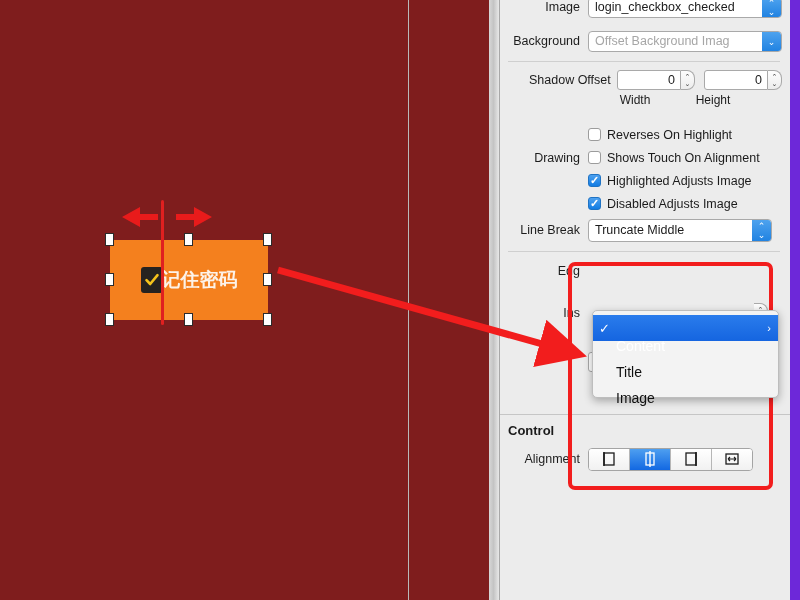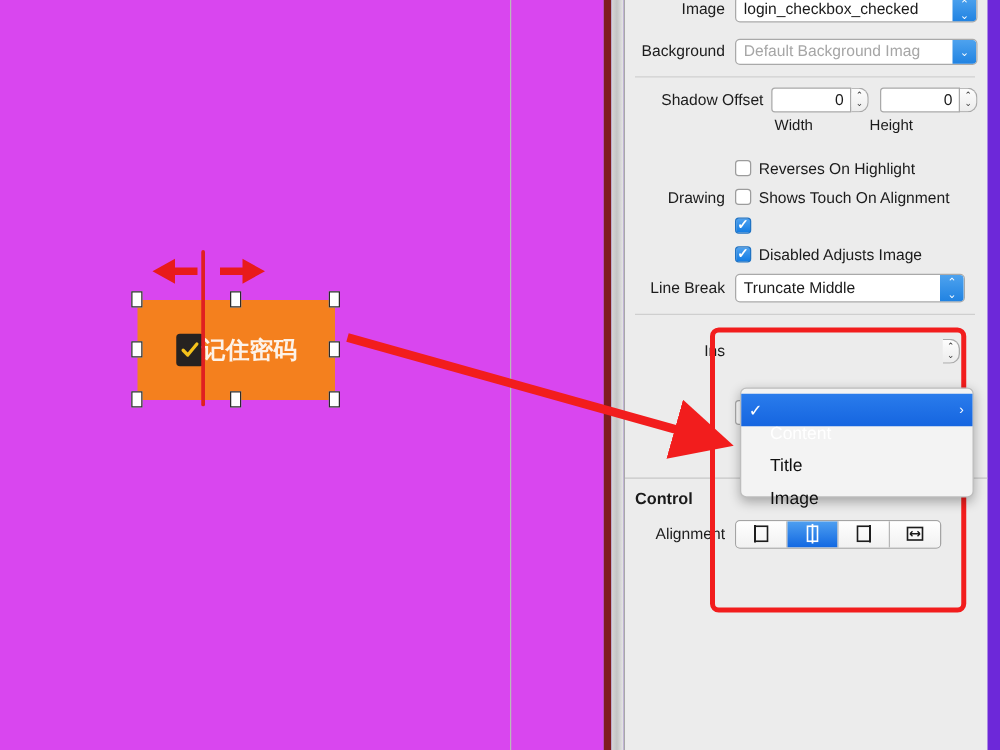--- a/index.html
+++ b/index.html
@@ -8,21 +8,21 @@
     overflow: hidden;
     background: #ffffff;
     font-family: "Liberation Sans", sans-serif;
   }
   #root { position: relative; width: 800px; height: 600px; }
 
   
   #canvas {
     position: absolute; left: 0; top: 0;
     width: 483px; height: 600px;
-    background: #d946ef;
+    background: #7f1d1d;
   }
   .canvas-divider {
     position: absolute; top: 0; width: 1px; height: 600px;
     background: #b9b9b9;
   }
   #divider-a { left: 408px; }
 
   
   #orange-button {
     position: absolute;
@@ -332,21 +332,21 @@
           <span class="ctext">login_checkbox_checked</span>
           <span class="caret">
               <span class="ch">⌃<br>⌄</span>
             </span>
         </span>
       </div>
 
       <div class="row" style="margin-top:8px;">
         <span class="lbl">Background</span>
         <span class="combo">
-          <span class="ctext placeholder">Default Background Imag</span>
+          <span class="ctext placeholder">Offset Background Imag</span>
           <span class="caret">
               <span class="ch">⌄</span>
             </span>
         </span>
       </div>
 
       <div class="divider-h"></div>
 
       <div class="row" style="height:24px; margin-top:6px;justify-content:flex-end;">
         <span class="lbl">Shadow Offset</span>
@@ -377,39 +377,43 @@
         <span class="cbtext">Reverses On Highlight</span>
       </div>
       <div class="cbrow">
         <span class="lbl">Drawing</span>
         <span class="checkbox"></span>
         <span class="cbtext">Shows Touch On Alignment</span>
       </div>
       <div class="cbrow">
         <span class="lbl"></span>
         <span class="checkbox on"></span>
+        <span class="cbtext">Highlighted Adjusts Image</span>
       </div>
       <div class="cbrow">
         <span class="lbl"></span>
         <span class="checkbox on"></span>
         <span class="cbtext">Disabled Adjusts Image</span>
       </div>
 
       <div class="row" style="padding-right:18px;">
         <span class="lbl">Line Break</span>
         <span class="combo" style="height:23px;">
           <span class="ctext">Truncate Middle</span>
           <span class="caret" style="height:25px;">
               <span class="ch">⌃<br>⌄</span>
             </span>
         </span>
       </div>
 
       <div class="divider-h" style="margin-top:8px;"></div>
 
+      <div class="row" style="margin-top:6px;">
+        <span class="lbl clip">Edg</span>
+      </div>
 
       <div class="row" style="margin-top:16px;">
         <span class="lbl clip">Ins</span>
         <span style="margin-left:auto; display:flex; margin-right:14px;">
           <span class="stepper">
               <span>⌃</span>
               <span>⌄</span>
             </span>
         </span>
       </div>

